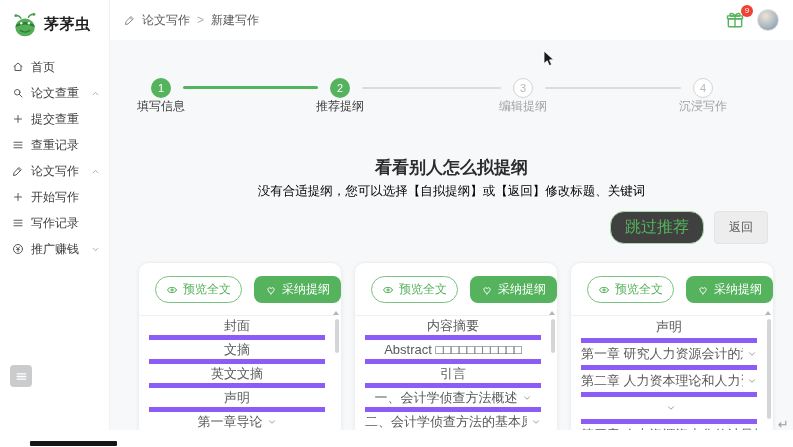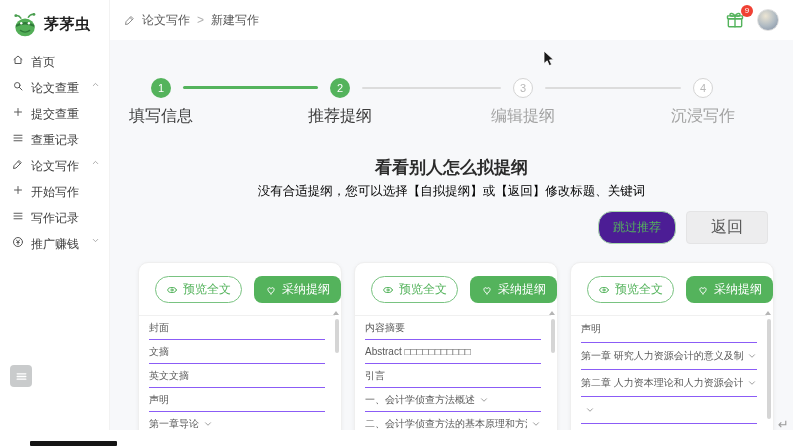--- a/index.html
+++ b/index.html
@@ -12,53 +12,53 @@
   .topbar-right{margin-left:auto;display:flex;align-items:center;gap:12px}
   .gift-btn{position:relative;width:20px;height:20px;color:#54b35c;cursor:pointer}
   .gift-btn svg{width:100%;height:100%}
   .badge{position:absolute;top:-5px;right:-8px;background:#f04134;color:#fff;font-size:8px;min-width:12px;height:12px;padding:0 2px;border-radius:7px;display:flex;align-items:center;justify-content:center;line-height:1}
   .avatar{width:22px;height:22px;border-radius:50%;background:radial-gradient(circle at 38% 30%,#ece5d3,#aeb9c2 55%,#7d8ba0);border:1px solid #e0e0e0;cursor:pointer}
   
   .sidebar{position:absolute;left:0;top:0;width:110px;height:430px;background:#fff;border-right:1px solid #f2f2f2;z-index:3}
   .logo{display:flex;align-items:center;gap:5px;padding:11px 6px 16px 12px;cursor:pointer}
   .logo-icon svg{width:27px;height:27px;display:block}
   .logo-text{font-size:15px;font-weight:bold;color:#1f1f1f;letter-spacing:.5px}
-  .side-item{display:flex;gap:7px;height:26px;padding:0 9px 0 12px;font-size:12px;color:#404040;cursor:pointer}
+  .side-item{display:flex;align-items:center;gap:7px;height:26px;padding:0 9px 0 12px;font-size:12px;color:#404040;cursor:pointer}
   .side-item.sub{}
   .side-item .arr{margin-left:auto;width:9px;height:9px;color:#949494}
   .ic{display:inline-flex;width:12px;height:12px;color:#5a5a5a;flex:0 0 auto}
   .ic svg{width:100%;height:100%}
   
   .content{position:absolute;left:110px;top:40px;width:683px;height:390px;background:#f7f8fa;overflow:hidden}
   .stepper{position:absolute;left:0;top:0;width:683px;height:80px}
   .step{position:absolute;top:38px;width:120px;text-align:center}
   .step-dot{width:20px;height:20px;border-radius:50%;margin:0 auto;display:flex;align-items:center;justify-content:center;font-size:11px}
   .step.done .step-dot{background:#54b35c;color:#fff}
   .step.pending .step-dot{background:#fff;border:1px solid #d4d4d4;color:#b8b8b8}
-  .step-label{margin-top:8px;font-size:16px}
+  .step-label{margin-top:0;font-size:12px}
   .step.done .step-label{color:#3d3d3d}
   .step.pending .step-label{color:#a3a3a3}
   .connector{position:absolute;border-radius:2px}
   .connector.c-done{top:46px;height:3px;background:#54b35c}
   .connector.c-pend{top:47px;height:2px;background:#dcdcdc}
   .main-title{position:absolute;left:0;top:116px;width:683px;text-align:center;font-size:17px;font-weight:bold;color:#2b2b2b}
   .main-sub{position:absolute;left:0;top:143px;width:683px;text-align:center;font-size:12.5px;color:#000000}
   .action-row{position:absolute;right:25px;top:171px;display:flex;gap:10px}
-  .btn-skip{font-size:12px;color:#54b35c;background:#4c1d95;border:1px solid #a9d8ad;border-radius:14px;padding:5px 14px;cursor:pointer;font-family:Liberation Serif, serif}
-  .btn-back{font-size:16px;color:#595959;background:#ededee;border:1px solid #e4e4e5;border-radius:4px;padding:5px 24px;cursor:pointer;font-family:inherit}
+  .btn-skip{font-size:16px;color:#54b35c;background:#404040;border:1px solid #a9d8ad;border-radius:14px;padding:5px 14px;cursor:pointer;font-family:Liberation Serif, serif}
+  .btn-back{font-size:12px;color:#595959;background:#ededee;border:1px solid #e4e4e5;border-radius:4px;padding:5px 14px;cursor:pointer;font-family:inherit}
   
   .cards{position:absolute;left:28px;top:222px;display:flex;gap:12px}
   .card{width:204px;height:190px;background:#fff;border:1px solid #efefef;border-radius:10px;box-shadow:0 1px 4px rgba(0,0,0,.05);position:relative;overflow:hidden}
   .card-btns{display:flex;justify-content:flex-end;gap:12px;padding:13px 0 12px}
   .btn-preview{display:flex;align-items:center;gap:5px;font-size:12px;color:#54b35c;background:#fff;border:1px solid #79c381;border-radius:14px;padding:4px 10px;cursor:pointer;font-family:inherit}
   .btn-preview .ic{color:#54b35c}
   .btn-adopt{display:flex;align-items:center;gap:5px;font-size:12px;color:#fff;background:#54b35c;border:none;border-radius:8px;padding:5px 11px;cursor:pointer;font-family:inherit}
   .btn-adopt .ic{color:#fff}
   .card-list{border-top:1px solid #f0f0f0;padding:0 10px;margin-right:6px}
-  .row{display:flex;align-items:center;justify-content:flex-start;height:24px;border-bottom:1px solid #8b5cf6;font-size:10px;color:#595959;white-space:nowrap;overflow:hidden}
+  .row{display:flex;align-items:center;justify-content:center;height:24px;border-bottom:5px solid #8b5cf6;font-size:13px;color:#595959;white-space:nowrap;overflow:hidden}
   .row-text{overflow:hidden}
   .card:nth-child(3) .row{height:27px}
   .chev{width:10px;height:10px;color:#8c8c8c;margin-left:4px}
   .scroll-arrow{position:absolute;right:2px;top:48px;width:0;height:0;border-left:3px solid transparent;border-right:3px solid transparent;border-bottom:4px solid #b5b5b5}
   .thumb{position:absolute;right:2px;width:4px;background:#d5d5d5;border-radius:2px}
   .card:nth-child(1) .thumb,.card:nth-child(2) .thumb{top:56px;height:34px}
   .card:nth-child(3) .thumb{top:56px;height:100px}
   
   .float-btn{position:absolute;left:10px;top:365px;width:22px;height:22px;background:#c9cbcc;border-radius:4px;display:flex;align-items:center;justify-content:center;z-index:4;cursor:pointer}
   .float-btn .ic{color:#fff;width:13px;height:13px}

